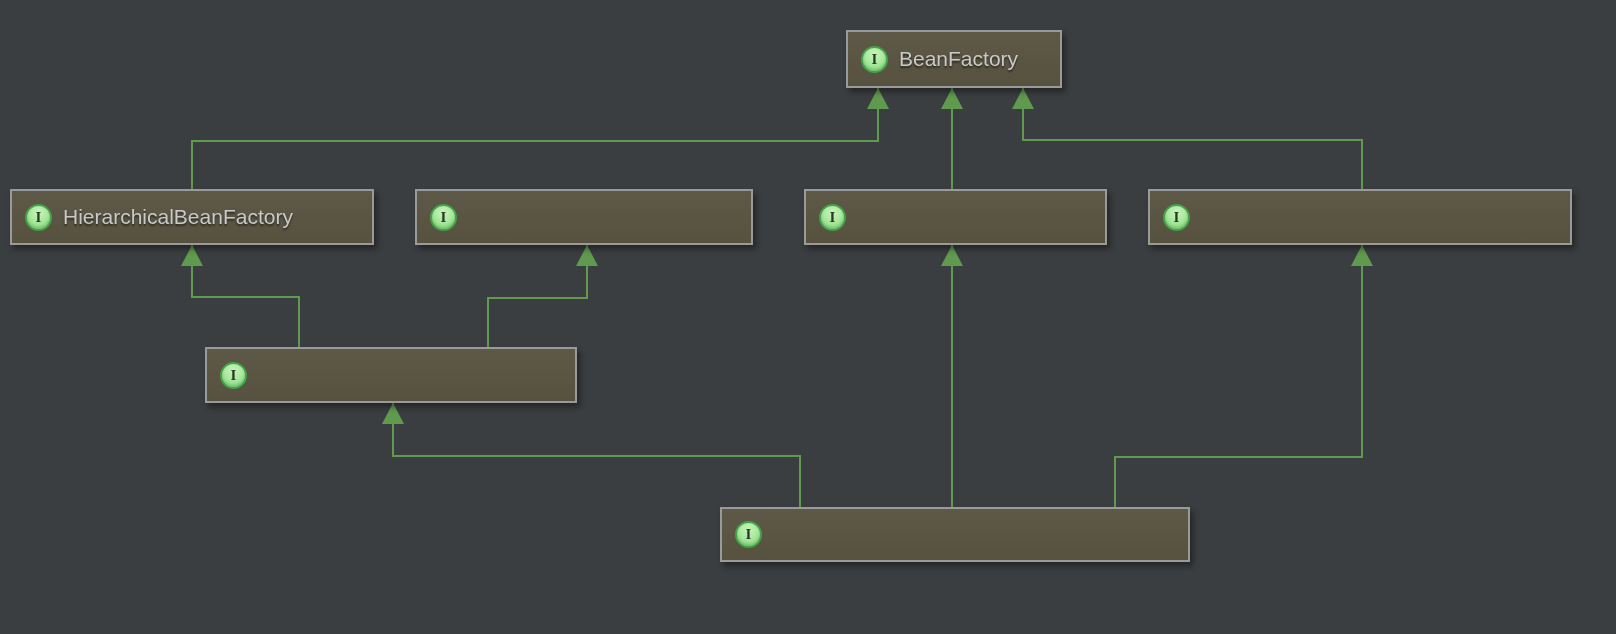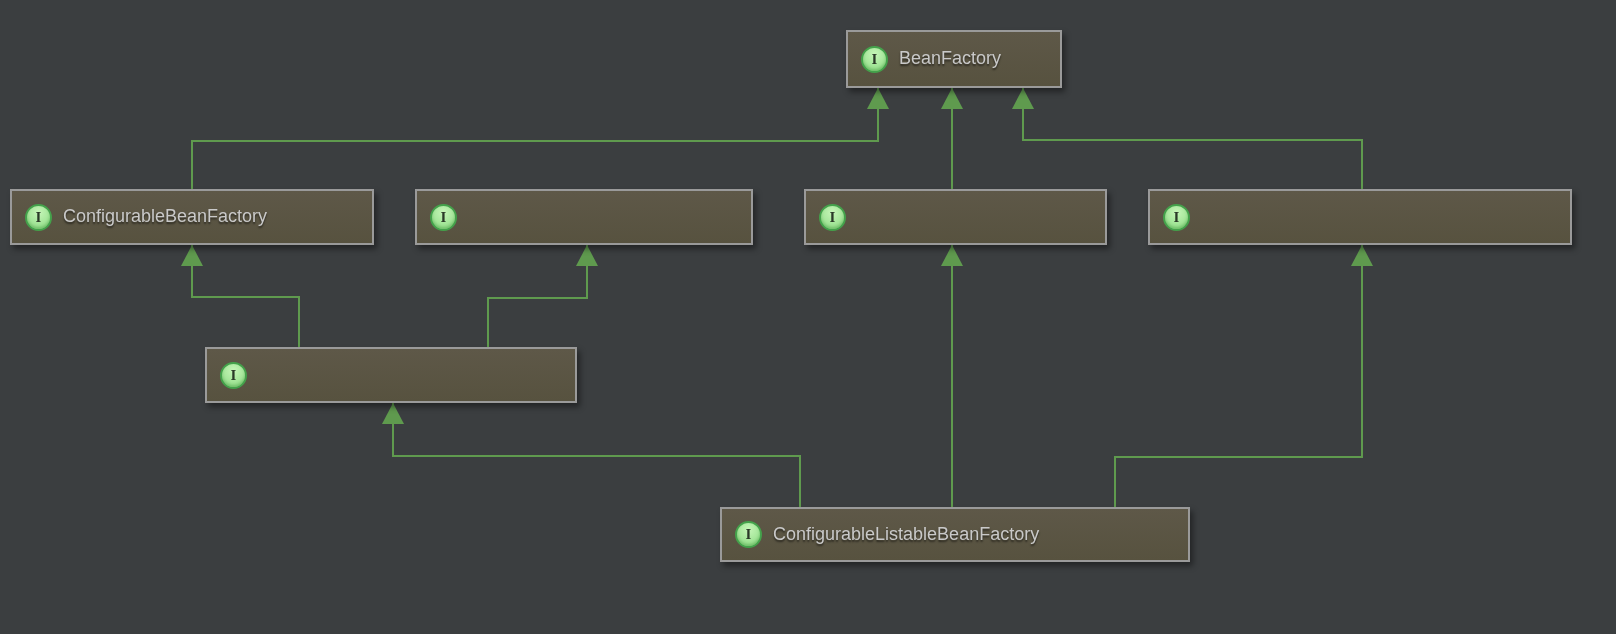--- a/index.html
+++ b/index.html
@@ -28,21 +28,21 @@
     gap:11px;
     box-sizing:border-box;
     padding:0 13px;
     background:linear-gradient(180deg, var(--node-fill-top,#5e5848), var(--node-fill,#57523f));
     border:2px solid var(--node-border,#9a9a9a);
     box-shadow:3px 4px 6px rgba(0,0,0,0.42);
     cursor:default;
     white-space:nowrap;
   }
   .node-label{
-    font-size:18px;
+    font-size:21px;
     color:var(--node-text,#c9c9c9);
     text-shadow:0 2px 2px rgba(0,0,0,0.55);
     line-height:1;
     padding-bottom:2px;
   }
   .iface-icon{
     flex:0 0 auto;
     width:27px;
     height:27px;
     box-sizing:border-box;
@@ -80,31 +80,30 @@
       <polygon points="952,245 941,266 963,266" fill="#5f9a4e"></polygon>
       <polyline points="1115,507 1115,457 1362,457 1362,245" fill="none" stroke="#5f9a4e" stroke-width="2"></polyline>
       <polygon points="1362,245 1351,266 1373,266" fill="#5f9a4e"></polygon>
     </svg>
 <div class="node" style="left: 846px; top: 30px; width: 216px; height: 58px;">
     <span class="iface-icon">I</span>
     <span class="node-label">BeanFactory</span>
   </div>
     <div class="node" style="left: 10px; top: 189px; width: 364px; height: 56px;">
     <span class="iface-icon">I</span>
-    <span class="node-label">ConfigurableBeanFactory</span>
+    <span class="node-label">HierarchicalBeanFactory</span>
   </div>
     <div class="node" style="left: 415px; top: 189px; width: 338px; height: 56px;">
     <span class="iface-icon">I</span>
   </div>
     <div class="node" style="left: 804px; top: 189px; width: 303px; height: 56px;">
     <span class="iface-icon">I</span>
   </div>
     <div class="node" style="left: 1148px; top: 189px; width: 424px; height: 56px;">
     <span class="iface-icon">I</span>
   </div>
     <div class="node" style="left: 205px; top: 347px; width: 372px; height: 56px;">
     <span class="iface-icon">I</span>
   </div>
     <div class="node" style="left: 720px; top: 507px; width: 470px; height: 55px;">
     <span class="iface-icon">I</span>
-    <span class="node-label">ConfigurableListableBeanFactory</span>
   </div>
   </div>
 
 </body></html>

